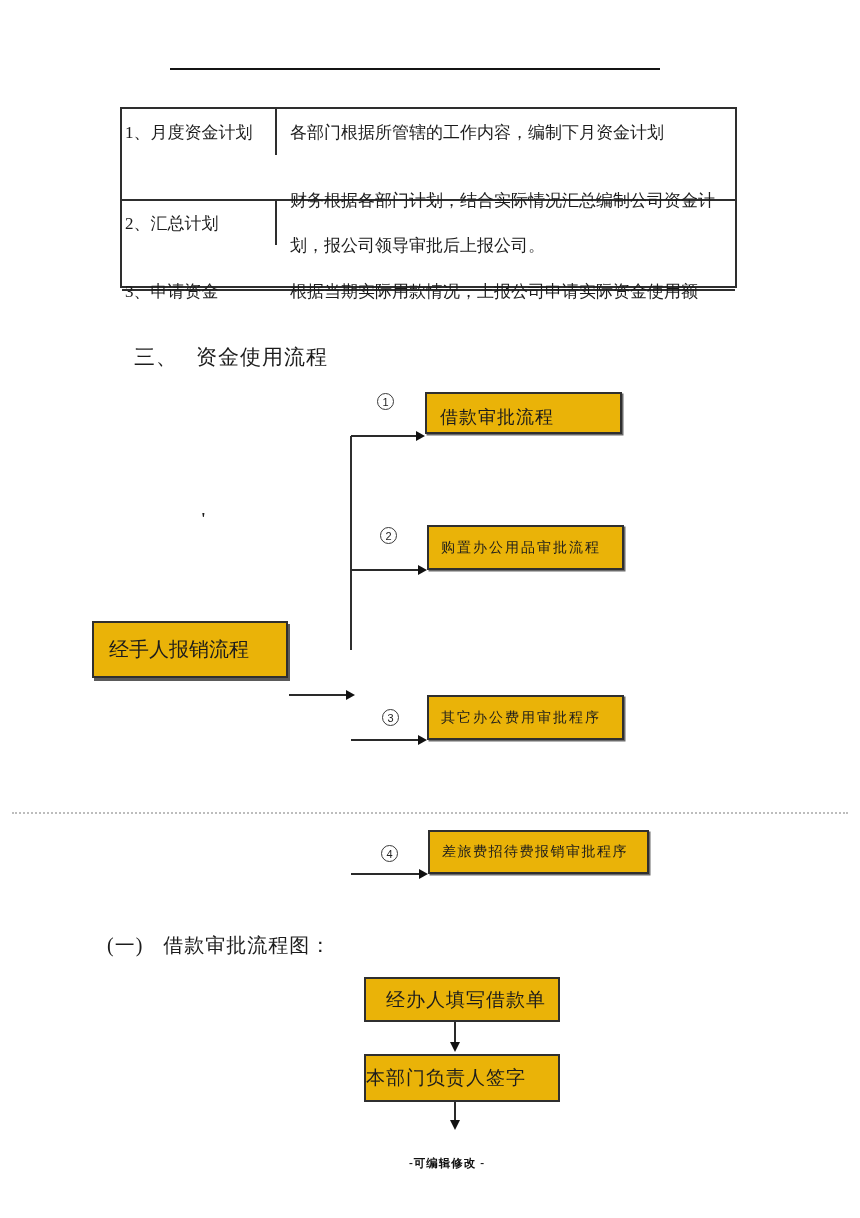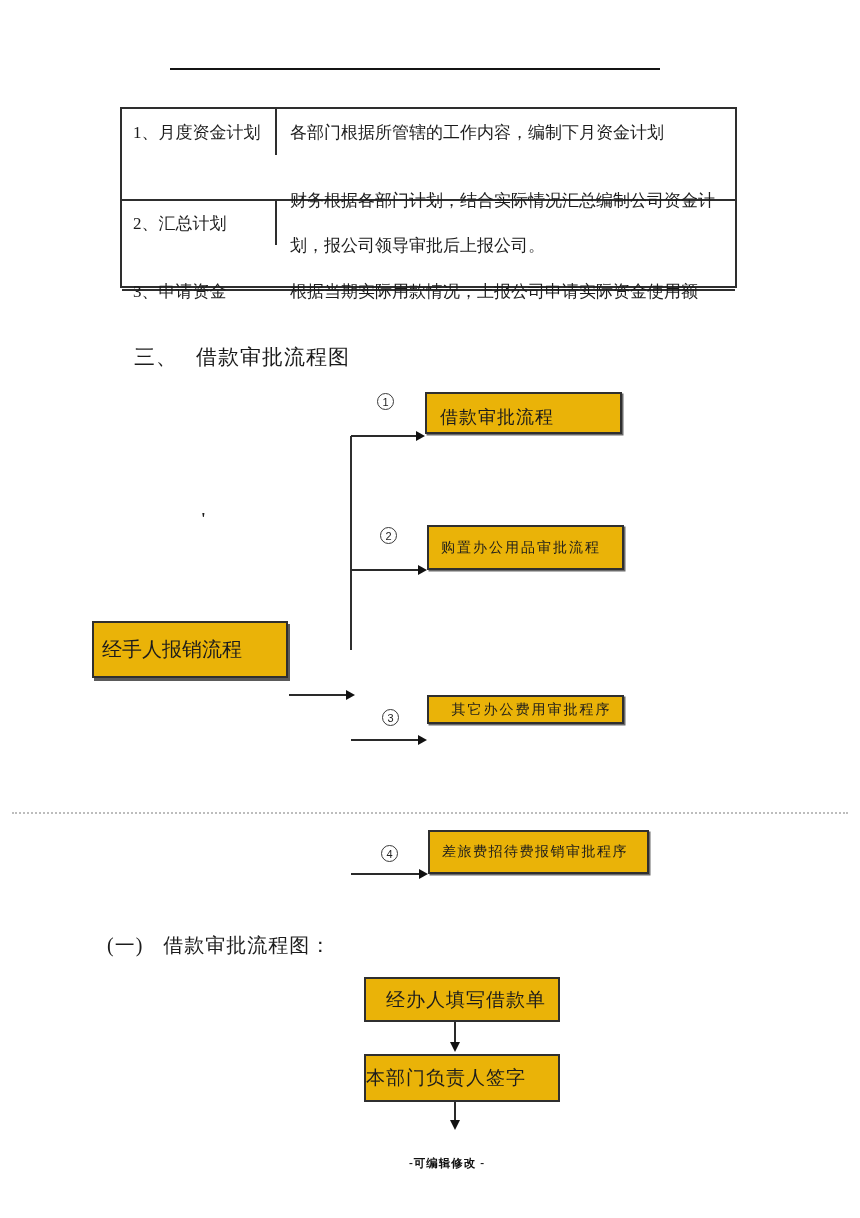--- a/index.html
+++ b/index.html
@@ -14,39 +14,39 @@
   
   .top-rule{left:170px;top:68px;width:490px;height:2px;background:#141414;}
 
   
   .doc-table{
     left:120px;top:107px;width:617px;height:181px;
     display:grid;grid-template-columns:153px 1fr;grid-template-rows:46px 90px 45px;
     border:2px solid #2e2e2e;background:#fff;
   }
   .doc-table>div{display:flex;align-items:center;font-size:17px;}
-  .cell-label{padding-left:11px;}
+  .cell-label{padding-left:3px;}
   .cell-desc{padding-left:13px;border-left:2px solid #2e2e2e;white-space:pre-line;line-height:45px;}
   .doc-table>div:nth-child(n+3){border-top:2px solid #2e2e2e;margin-top:44px;}
 
   
   .h-section{left:134px;top:343px;font-size:21px;display:flex;gap:18px;letter-spacing:1px;}
   .h-subsection{left:107px;top:932px;font-size:20px;display:flex;gap:20px;letter-spacing:1px;}
 
   
   .fbox{
     position:absolute;border:2px solid #2f2f2f;background:#eab308;
     display:flex;align-items:center;
   }
   .branch-shadow{box-shadow:1.5px 1.5px 0 #6a6a6a;}
   .box-b1{left:425px;top:392px;width:197px;height:42px;font-size:18px;padding-left:13px;padding-top:8px;letter-spacing:1px;}
   .box-b2{left:427px;top:525px;width:197px;height:45px;font-size:14px;padding-left:12px;letter-spacing:2px;}
-  .box-b3{left:427px;top:695px;width:197px;height:29px;font-size:14px;padding-left:12px;letter-spacing:2px;justify-content:center;}
+  .box-b3{left:427px;top:695px;width:197px;height:45px;font-size:14px;padding-left:12px;letter-spacing:2px;}
   .box-b4{left:428px;top:830px;width:221px;height:44px;font-size:14px;padding-left:12px;letter-spacing:1.5px;}
-  .box-src{left:92px;top:621px;width:196px;height:57px;font-size:20px;padding-left:8px;box-shadow:2px 3px 0 #5a5a5a;}
+  .box-src{left:92px;top:621px;width:196px;height:57px;font-size:20px;padding-left:15px;box-shadow:2px 3px 0 #5a5a5a;}
   .box-s1{left:364px;top:977px;width:196px;height:45px;font-size:19px;padding-left:20px;letter-spacing:1px;}
   .box-s2{left:364px;top:1054px;width:196px;height:48px;font-size:19px;letter-spacing:1px;}
 
   
   .cnum{
     position:absolute;width:17px;height:17px;border:1.3px solid #3a3a3a;border-radius:50%;
     display:flex;align-items:center;justify-content:center;
     font-size:11px;font-family:"Liberation Sans","DejaVu Sans",sans-serif;color:#222;
   }
   .cnum-1{left:377px;top:393px;}
@@ -96,21 +96,21 @@
     <div class="cell-desc">各部门根据所管辖的工作内容，编制下月资金计划</div>
     <div class="cell-label">2、汇总计划</div>
     <div class="cell-desc">财务根据各部门计划，结合实际情况汇总编制公司资金计
 划，报公司领导审批后上报公司。</div>
     <div class="cell-label">3、申请资金</div>
     <div class="cell-desc">根据当期实际用款情况，上报公司申请实际资金使用额</div>
   </div>
 
   <div class="abs h-section">
     <span>三、</span>
-    <span>借款审批流程图</span>
+    <span>资金使用流程</span>
   </div>
 
   <div class="abs cnum cnum-1">1</div>
   <div class="fbox branch-shadow box-b1">
     <span>借款审批流程</span>
   </div>
 
   <div class="abs vline"></div>
   <div class="h-arrow ha-1"></div>
 

